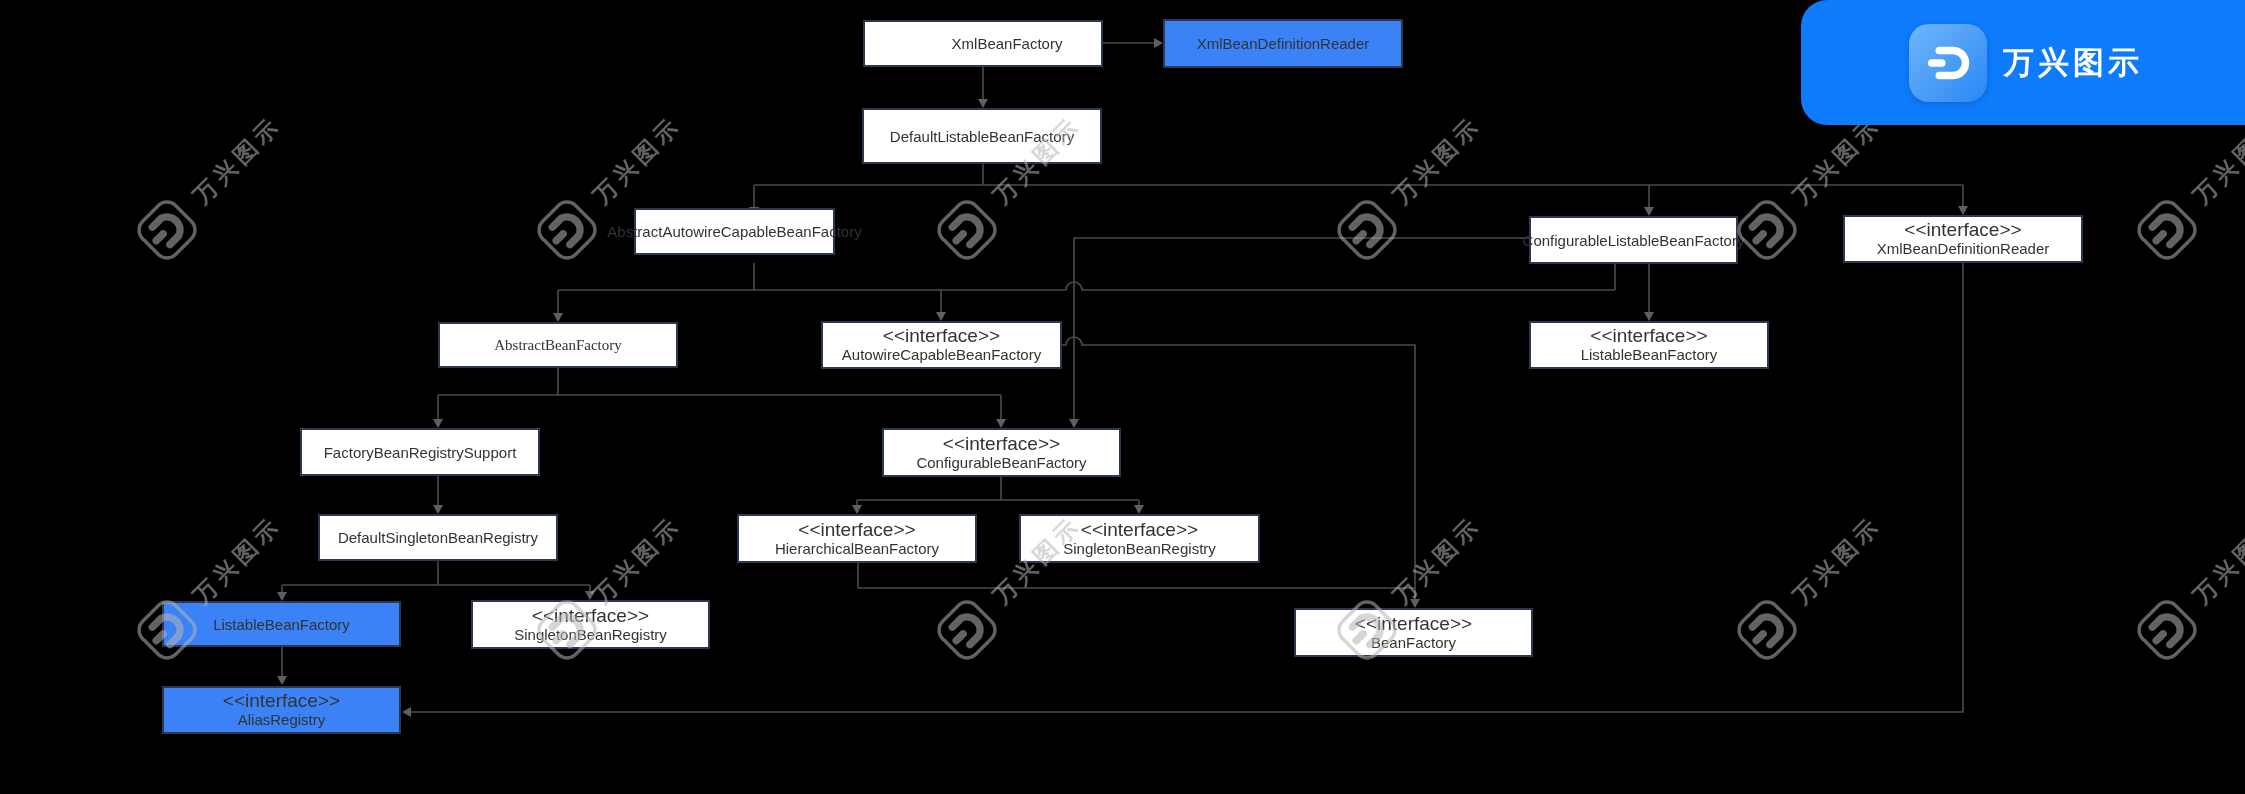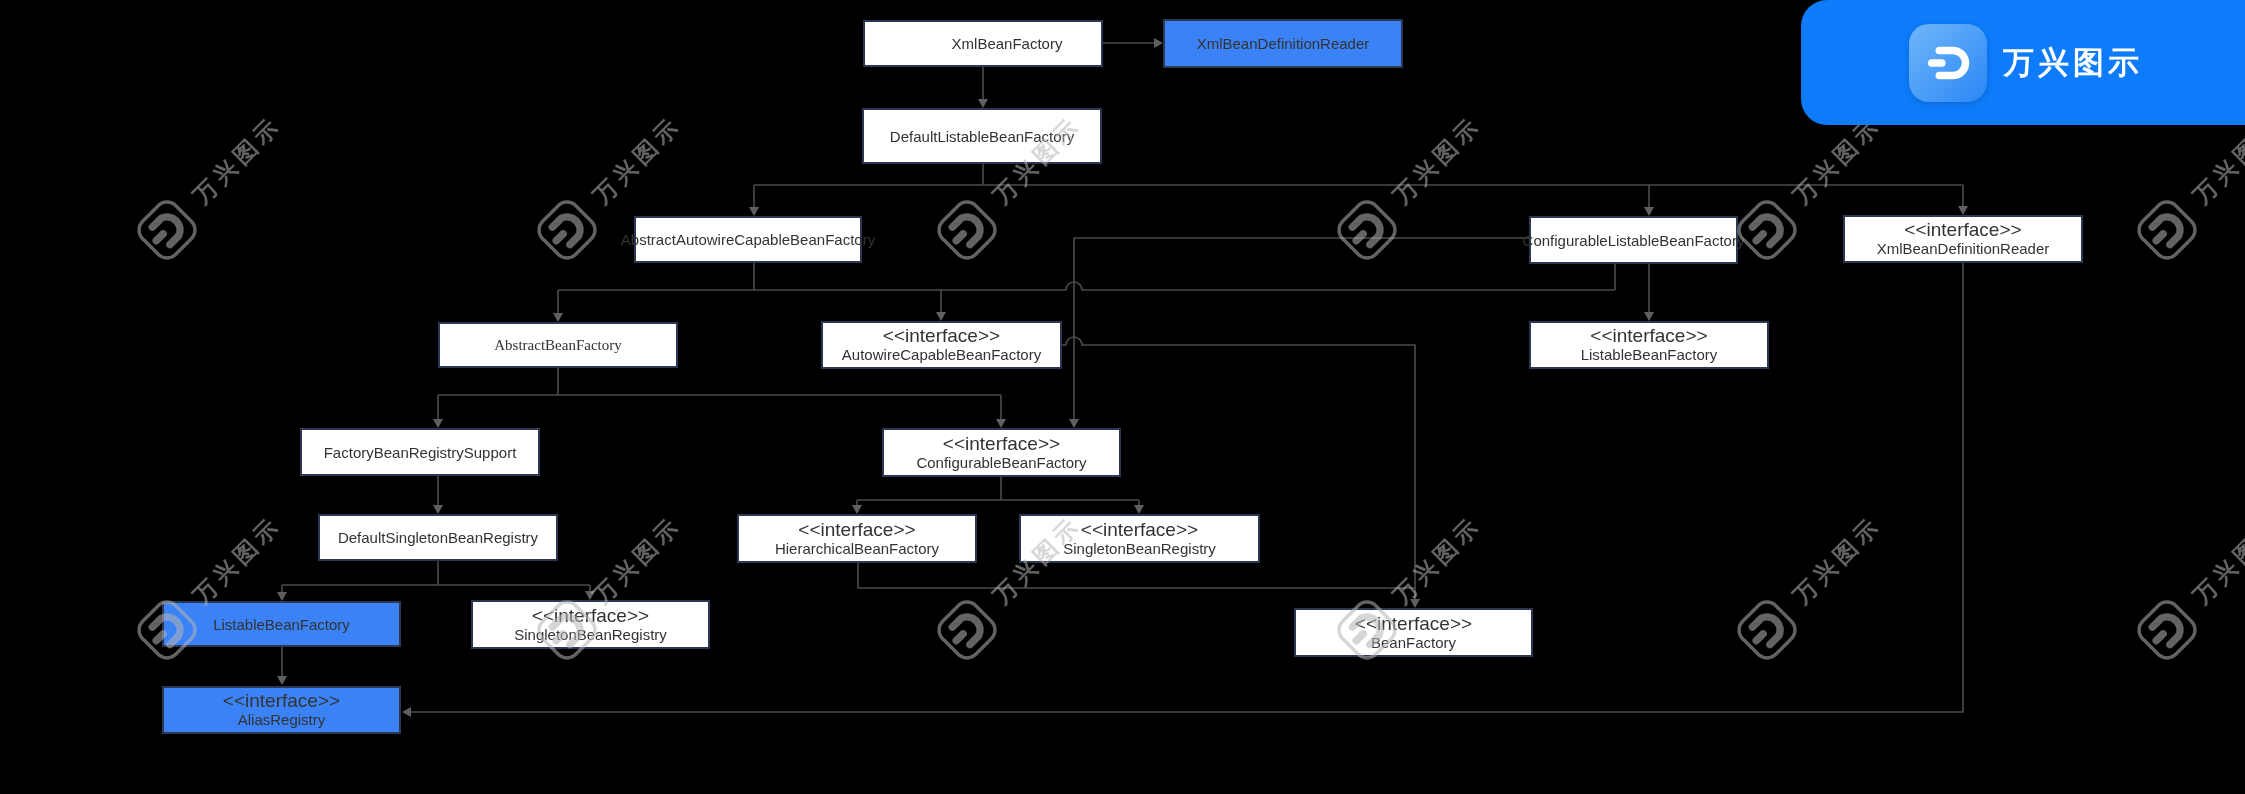--- a/index.html
+++ b/index.html
@@ -92,21 +92,21 @@
 <div id="nodes">
     <div class="node" style="left: 863px; top: 20px; width: 240px; height: 47px; padding-left: 48px;">
       <div>XmlBeanFactory</div>
     </div>
     <div class="node highlight" style="left: 1163px; top: 19px; width: 240px; height: 49px;">
       <div>XmlBeanDefinitionReader</div>
     </div>
     <div class="node" style="left: 862px; top: 108px; width: 240px; height: 56px; align-items: center;">
       <div>DefaultListableBeanFactory</div>
     </div>
-    <div class="node" style="left: 634px; top: 216px; width: 228px; height: 47px;">
+    <div class="node" style="left: 634px; top: 208px; width: 201px; height: 47px;">
       <div>AbstractAutowireCapableBeanFactory</div>
     </div>
     <div class="node" style="left: 1529px; top: 216px; width: 209px; height: 48px;">
       <div>ConfigurableListableBeanFactory</div>
     </div>
     <div class="node" style="left: 1843px; top: 215px; width: 240px; height: 48px;">
       <div class="stereo">&lt;&lt;interface&gt;&gt;</div>
       <div>XmlBeanDefinitionReader</div>
     </div>
     <div class="node" style="left: 438px; top: 322px; width: 240px; height: 46px; font-family: Liberation Serif, serif;">

